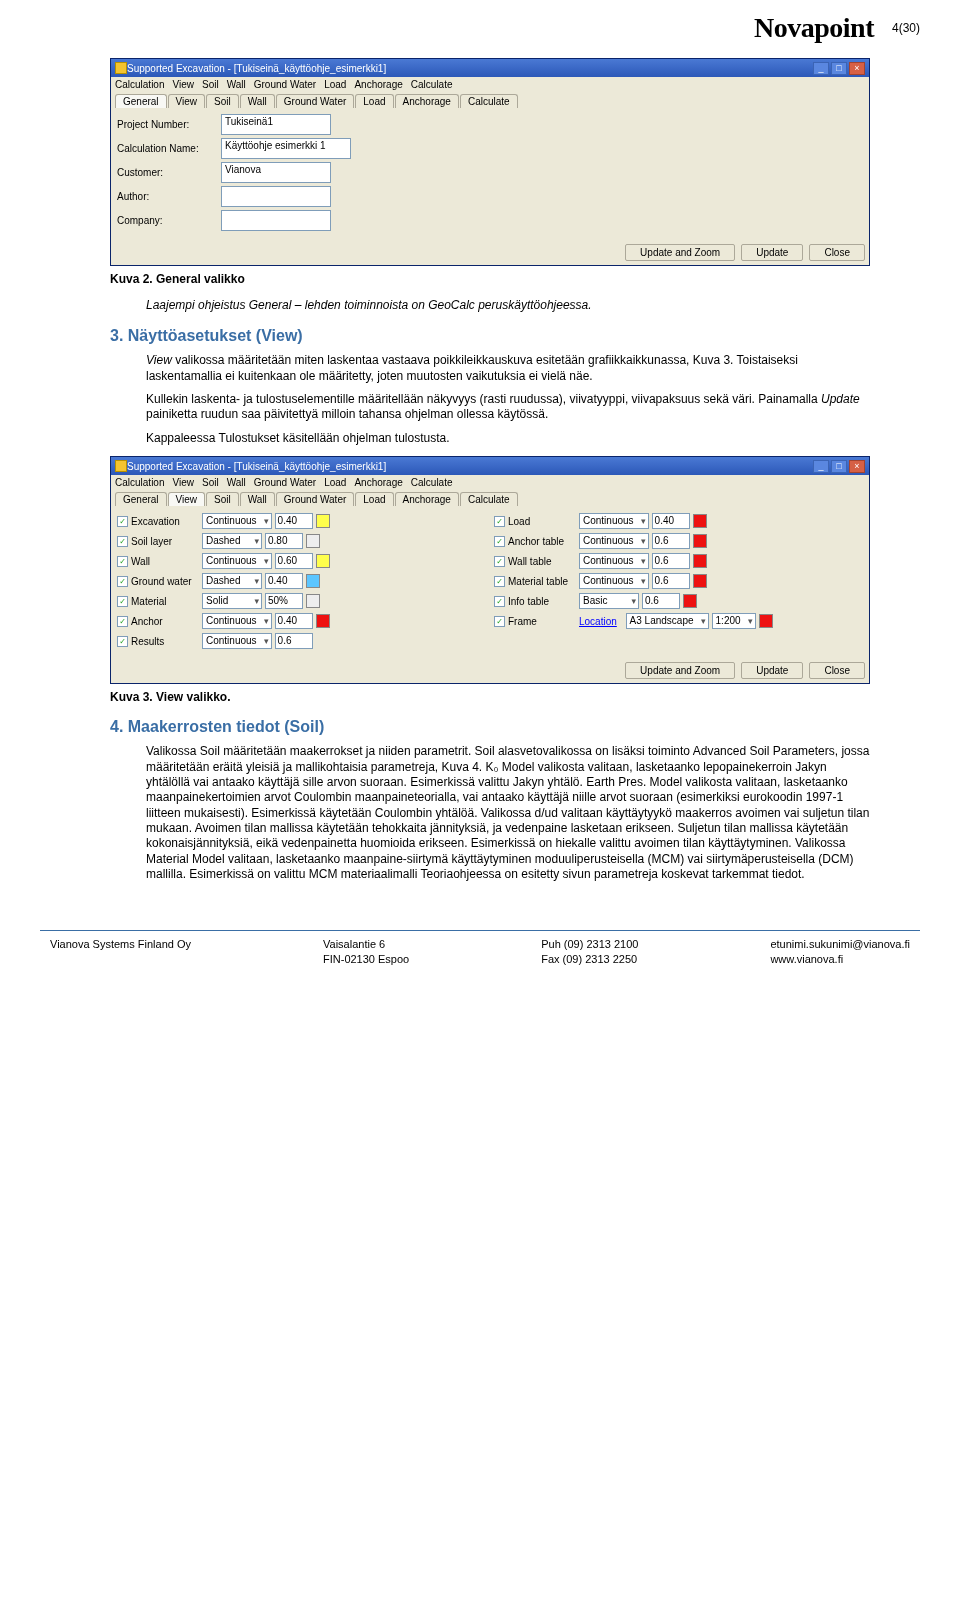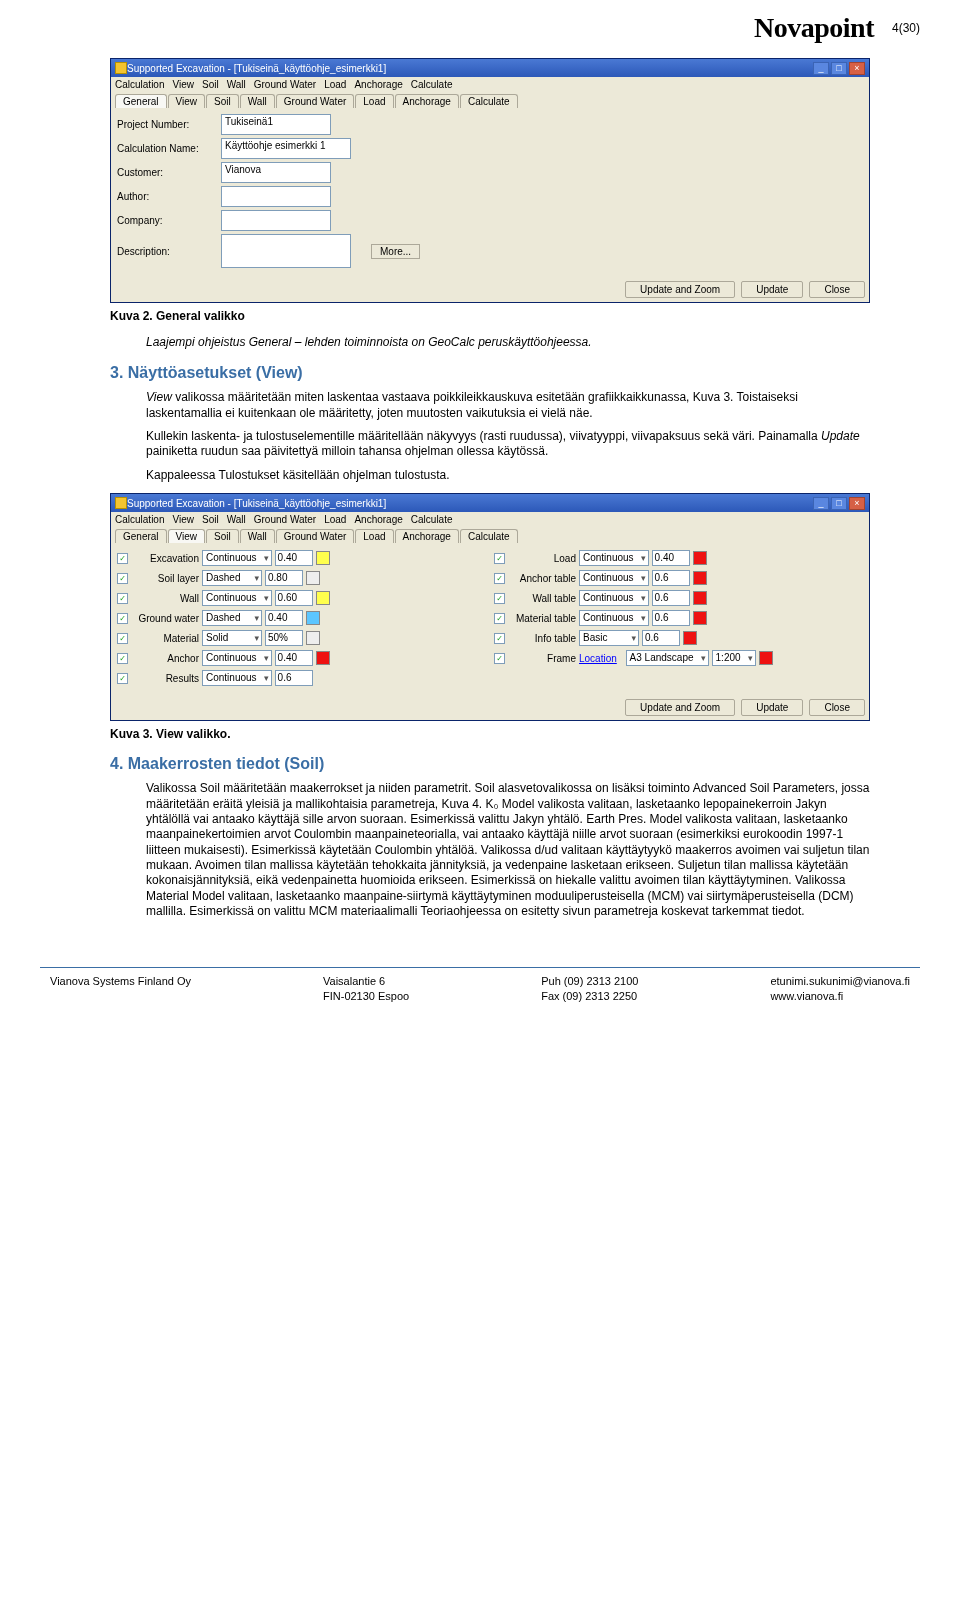--- a/index.html
+++ b/index.html
@@ -32,21 +32,21 @@
   .form-lbl { width: 104px; font-size: 10px; }
   .form-inp { border: 1px solid #7f9db9; background: #fff; height: 21px; padding: 1px 3px; font-size: 10px; }
   .btnrow { display: flex; justify-content: flex-end; gap: 6px; padding: 4px; background: #ece9d8; }
   .btn { border: 1px solid #aca899; background: #ece9d8; padding: 2px 14px; font-size: 10px; border-radius: 2px; }
   .more-btn { border: 1px solid #aca899; background: #ece9d8; padding: 1px 8px; font-size: 10px; margin-left: 20px; }
   
   .viewgrid { display: flex; gap: 8px; }
   .vcol { flex: 1; }
   .vrow { display: flex; align-items: center; gap: 3px; margin-bottom: 2px; height: 18px; }
   .chk { width: 11px; height: 11px; border: 1px solid #7f9db9; background: #fff; display: inline-flex; align-items: center; justify-content: center; font-size: 8px; color: #21a121; }
-  .vname { width: 68px; font-size: 10px; text-align: right; }
+  .vname { width: 68px; font-size: 10px; }
   .drop { border: 1px solid #7f9db9; background: #fff; padding: 0 14px 0 3px; height: 16px; font-size: 10px; line-height: 14px; position: relative; min-width: 60px; }
   .drop::after { content: "▾"; position: absolute; right: 2px; top: 0; font-size: 9px; color: #555; }
   .numbox { border: 1px solid #7f9db9; background: #fff; height: 16px; width: 38px; padding: 0 2px; font-size: 10px; line-height: 14px; }
   .swatch { width: 14px; height: 14px; border: 1px solid #888; display: inline-block; }
   
   .caption { font-weight: 700; font-size: 12px; margin: 4px 0 12px; }
   .para { font-size: 12px; margin-bottom: 8px; line-height: 1.28; }
   .h2 { color: #3a6ea5; font-size: 16px; font-weight: 700; margin: 14px 0 8px; }
   .sub-indent { padding-left: 36px; }
   .italic { font-style: italic; }
@@ -112,25 +112,20 @@
           <span class="form-inp" style="width:110px">Vianova</span>
         </div>
     <div class="form-row">
           <span class="form-lbl">Author:</span>
           <span class="form-inp" style="width:110px"></span>
         </div>
     <div class="form-row">
           <span class="form-lbl">Company:</span>
           <span class="form-inp" style="width:110px"></span>
         </div>
-    <div class="form-row">
-          <span class="form-lbl">Description:</span>
-          <span class="form-inp" style="width:130px;height:34px"></span>
-          <span class="more-btn">More...</span>
-        </div>
   </div>
   <div class="btnrow">
     <span class="btn">Update and Zoom</span>
     <span class="btn">Update</span>
     <span class="btn">Close</span>
   </div>
 </div>
 
 <div class="caption">Kuva 2. General valikko</div>
 

